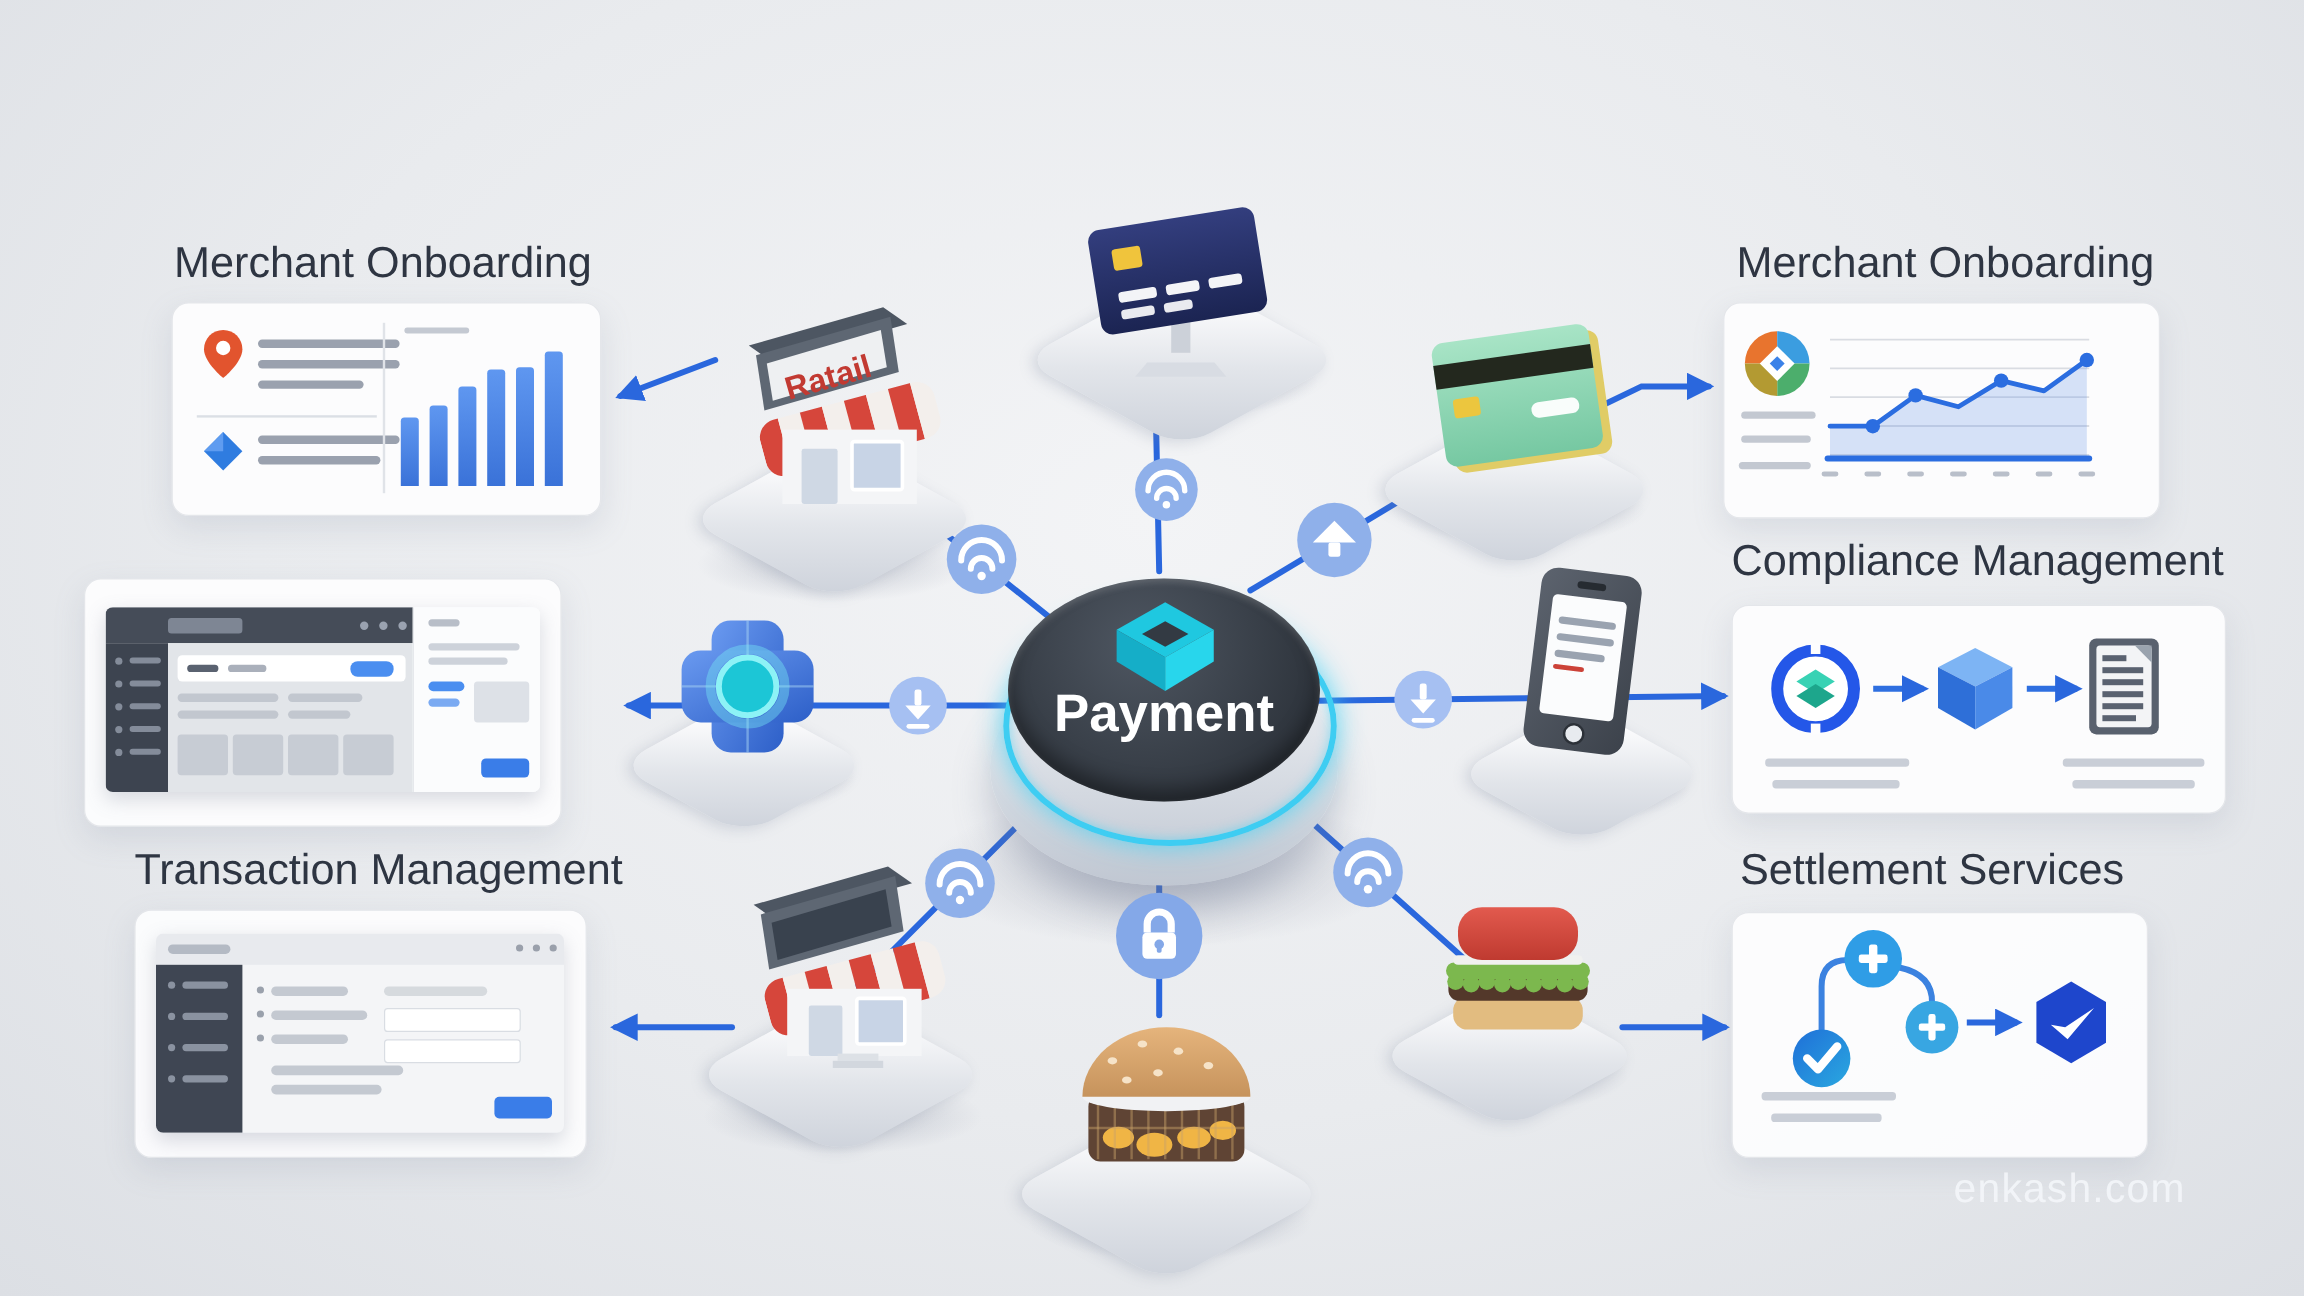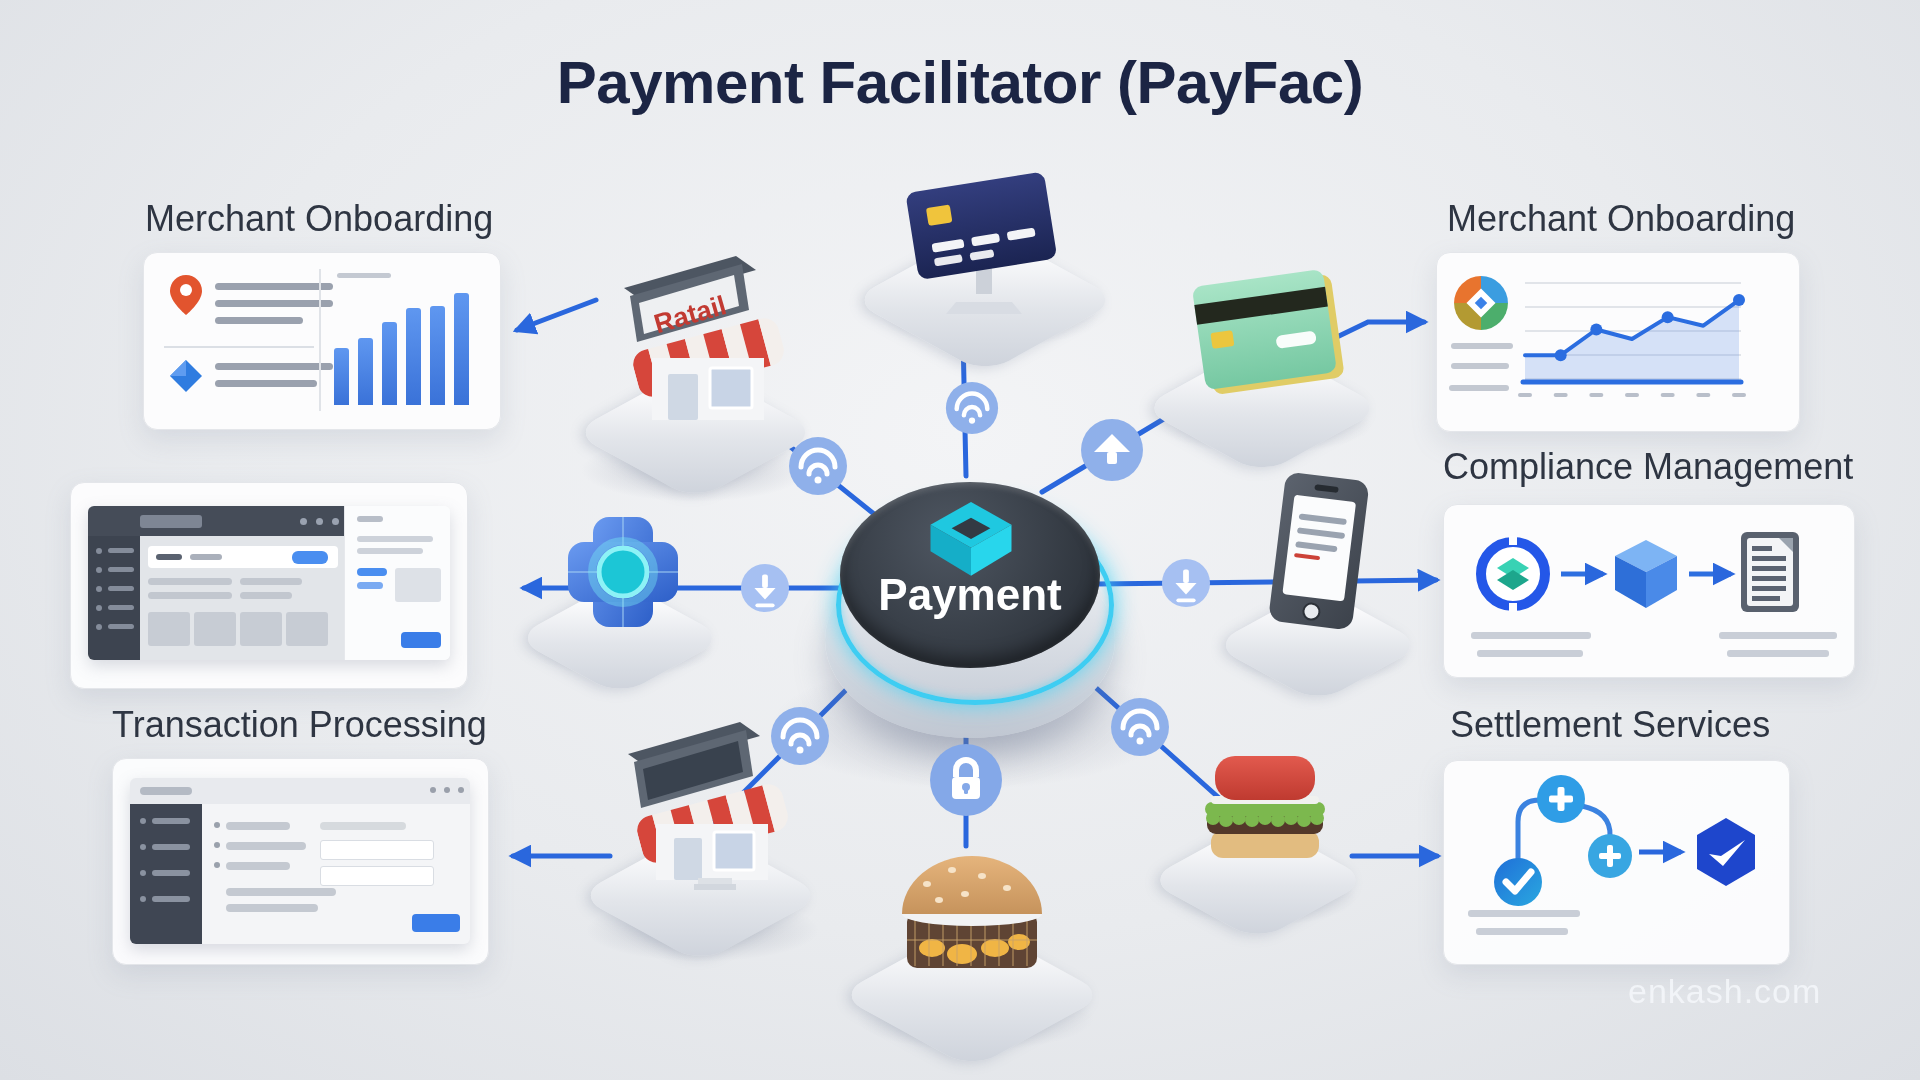--- a/index.html
+++ b/index.html
@@ -73,24 +73,23 @@
       <linearGradient id="gcheck" x1="0" y1="0" x2="1" y2="1">
           <stop offset="0" stop-color="#1f6fd8"></stop>
           <stop offset="1" stop-color="#2aa8e0"></stop>
         </linearGradient>
       <marker id="arr" viewBox="0 0 10 10" refX="8" refY="5" markerWidth="4.6" markerHeight="4.6" orient="auto-start-reverse">
           <path d="M0,0 L10,5 L0,10 z" fill="#2a67dd"></path>
         </marker>
     </defs>
   </svg>
 
-  <div class="a title">Payment Facilitator (PayFac)</div>
 
   <div class="a label" style="left:145px;top:198px">Merchant Onboarding</div>
-  <div class="a label" style="left:112px;top:704px">Transaction Processing</div>
+  <div class="a label" style="left:112px;top:704px">Transaction Management</div>
   <div class="a label" style="left:1447px;top:198px">Merchant Onboarding</div>
   <div class="a label" style="left:1450px;top:704px">Settlement Services</div>
   <div class="a label" style="left:1443px;top:446px">Compliance Management</div>
 
   <div class="a card" style="left:143px;top:252px;width:356px;height:176px">
     <svg class="a" style="left:25px;top:20px" width="34" height="44" viewBox="0 0 34 44">
       <path d="M17,2 C26,2 33,9 33,18 C33,29 17,42 17,42 C17,42 1,29 1,18 C1,9 8,2 17,2 Z" fill="#e2542e"></path>
       <circle cx="17" cy="17" r="6" fill="#ffffff"></circle>
     </svg>
     <div class="p" style="left:71px;top:30px;width:118px;height:7px"></div>

